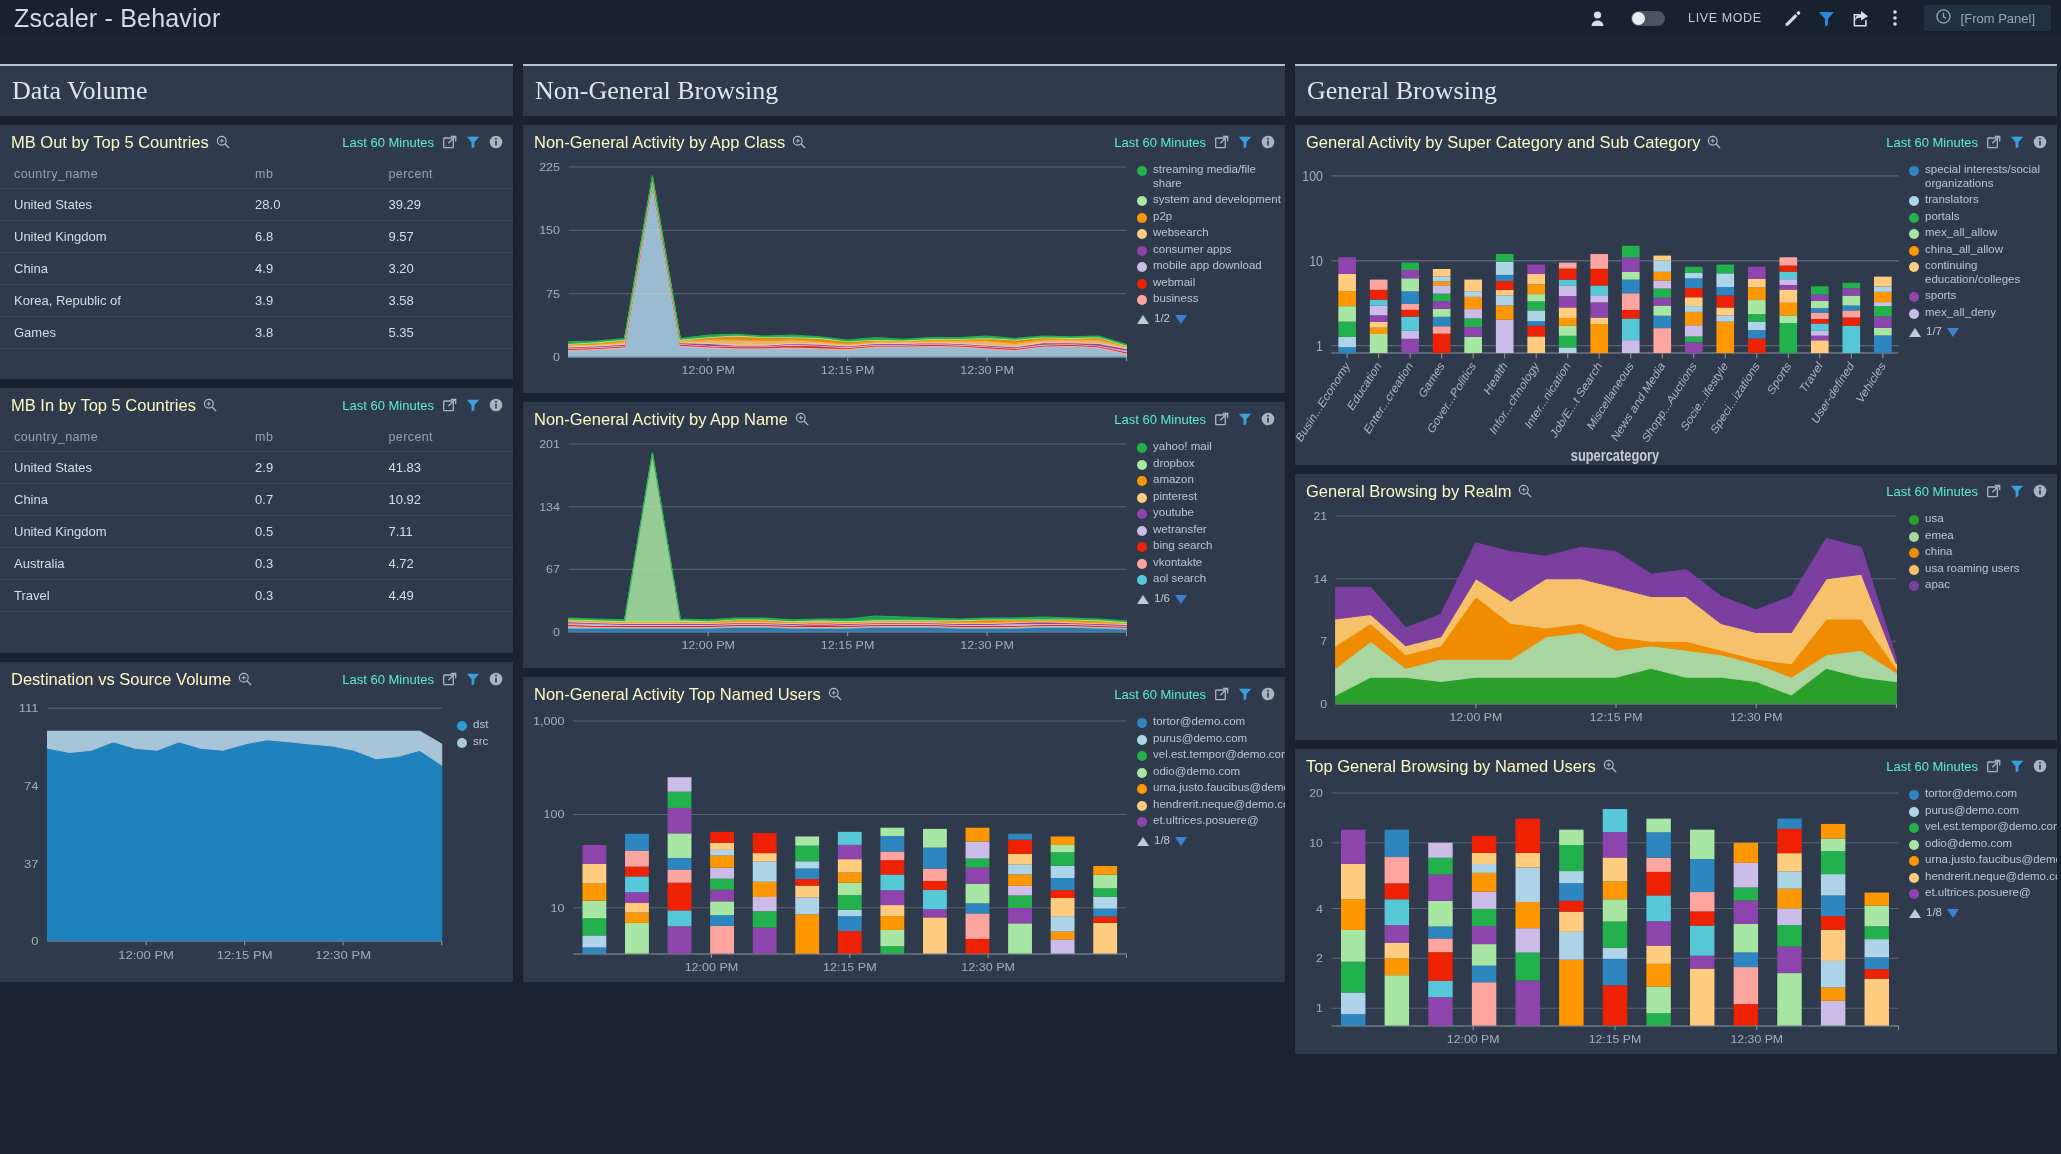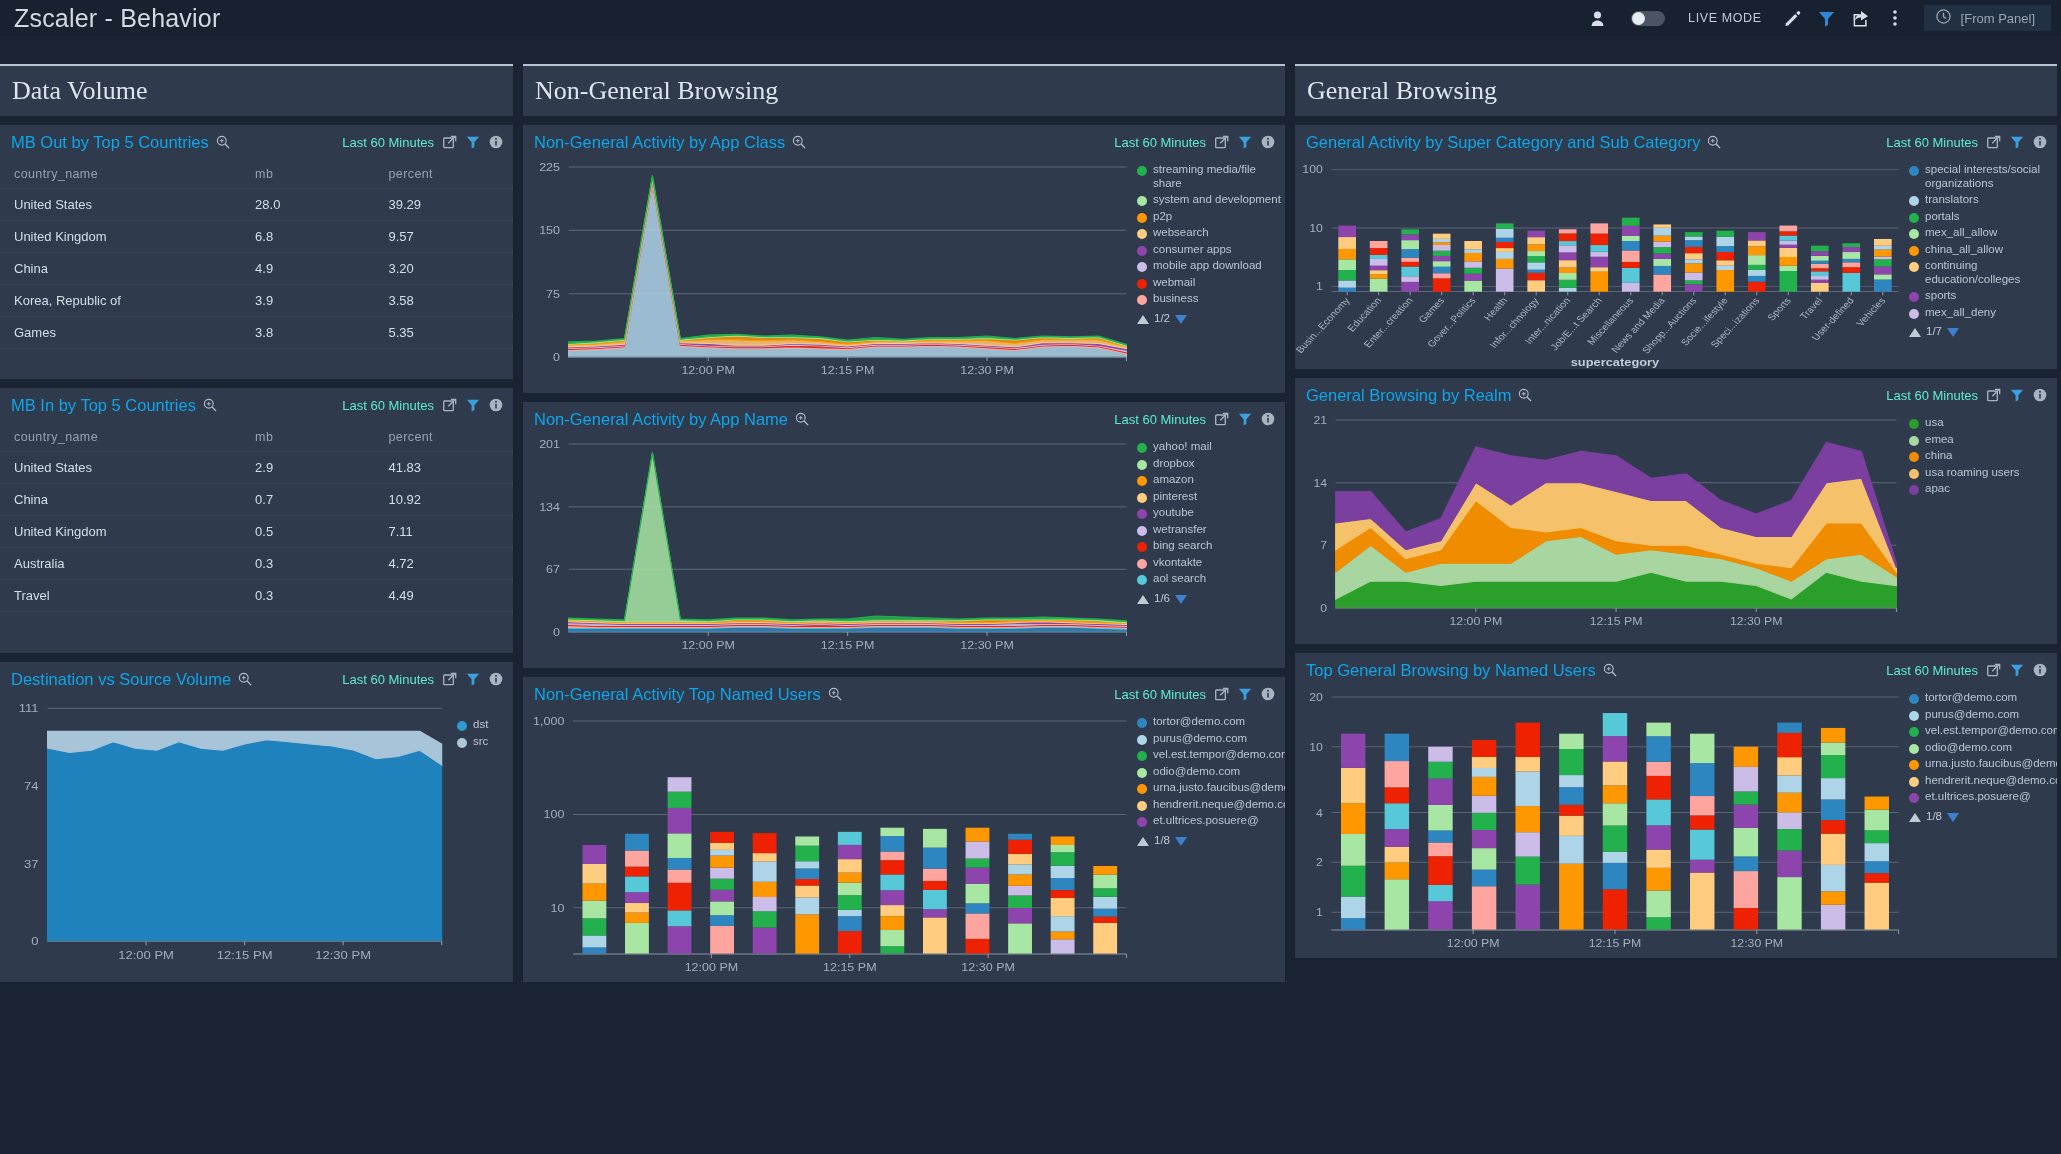--- a/index.html
+++ b/index.html
@@ -74,21 +74,21 @@
     background: #2f3b4d;
     margin-bottom: 9px;
     position: relative;
     overflow: hidden;
   }
   .panel-head {
     display: flex; align-items: center;
     height: 30px; padding: 4px 10px 0 11px;
   }
   .panel-title {
-    font-size: 16.5px; color: #0ea5e9; font-weight: 400; white-space: nowrap;
+    font-size: 16.5px; color: #fef9c3; font-weight: 400; white-space: nowrap;
   }
   .mag { margin-left: 7px; display: inline-flex; align-items: center; color: #b2bcc9; }
   .panel-head-right {
     margin-left: auto; display: flex; align-items: center; gap: 9px;
   }
   .timerange { font-size: 13px; color: #5eead4; }
   .hicon { display: inline-flex; align-items: center; }
 
   
   table.kv { width: 100%; border-collapse: collapse; margin-top: 6px; }
@@ -813,21 +813,21 @@
           </div>
       </div>
     </div>
   </div>
 
   <div class="column col-3">
     <div class="section-head">
       <span>General Browsing</span>
     </div>
 
-    <div class="panel" style="height:244px">
+    <div class="panel" style="height:340px">
       <div class="panel-head">
         <span class="panel-title">General Activity by Super Category and Sub Category</span>
         <span class="mag">
           <svg width="14" height="14" viewBox="0 0 16 16">
               <circle cx="6.6" cy="6.6" r="5" fill="none" stroke="#b2bcc9" stroke-width="1.3"></circle>
               <path d="M10.4 10.4 15 15" stroke="#b2bcc9" stroke-width="1.6"></path>
               <path d="M4.4 6.6h4.4M6.6 4.4v4.4" stroke="#b2bcc9" stroke-width="1.1"></path>
             </svg>
         </span>
         <div class="panel-head-right">

